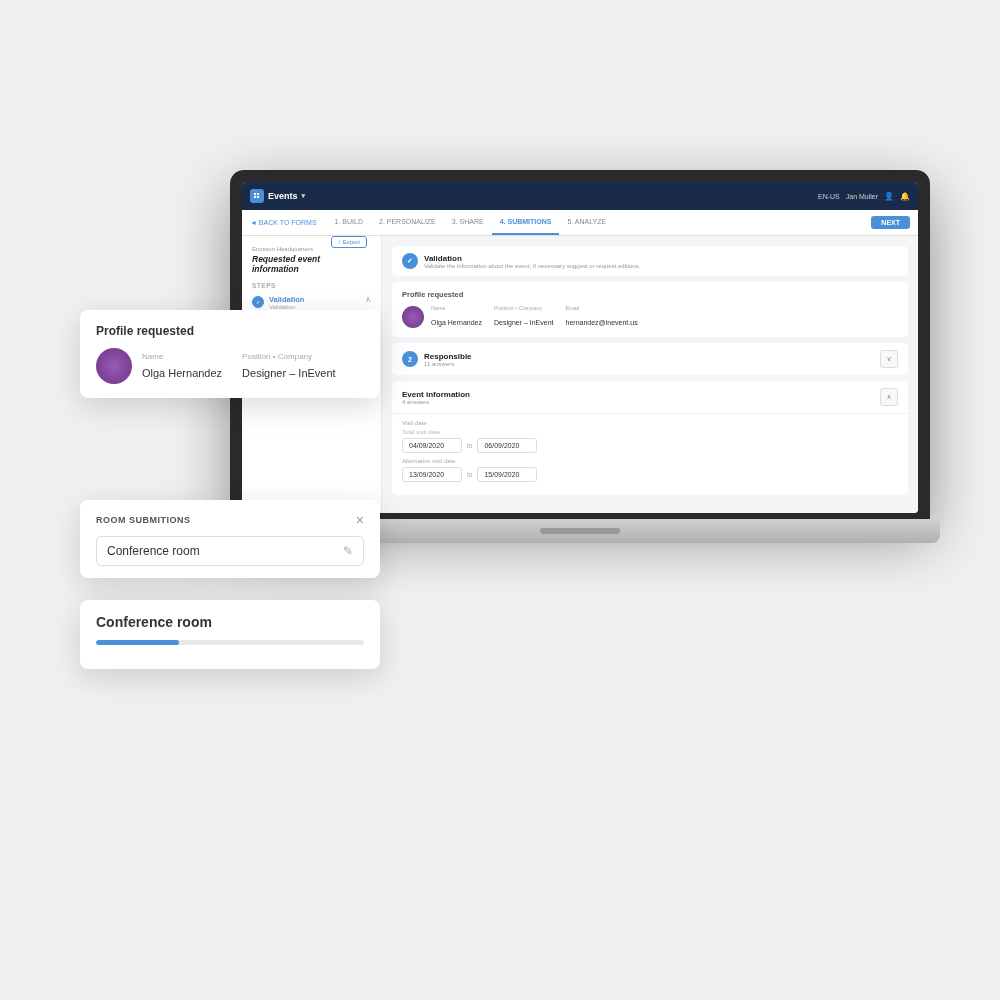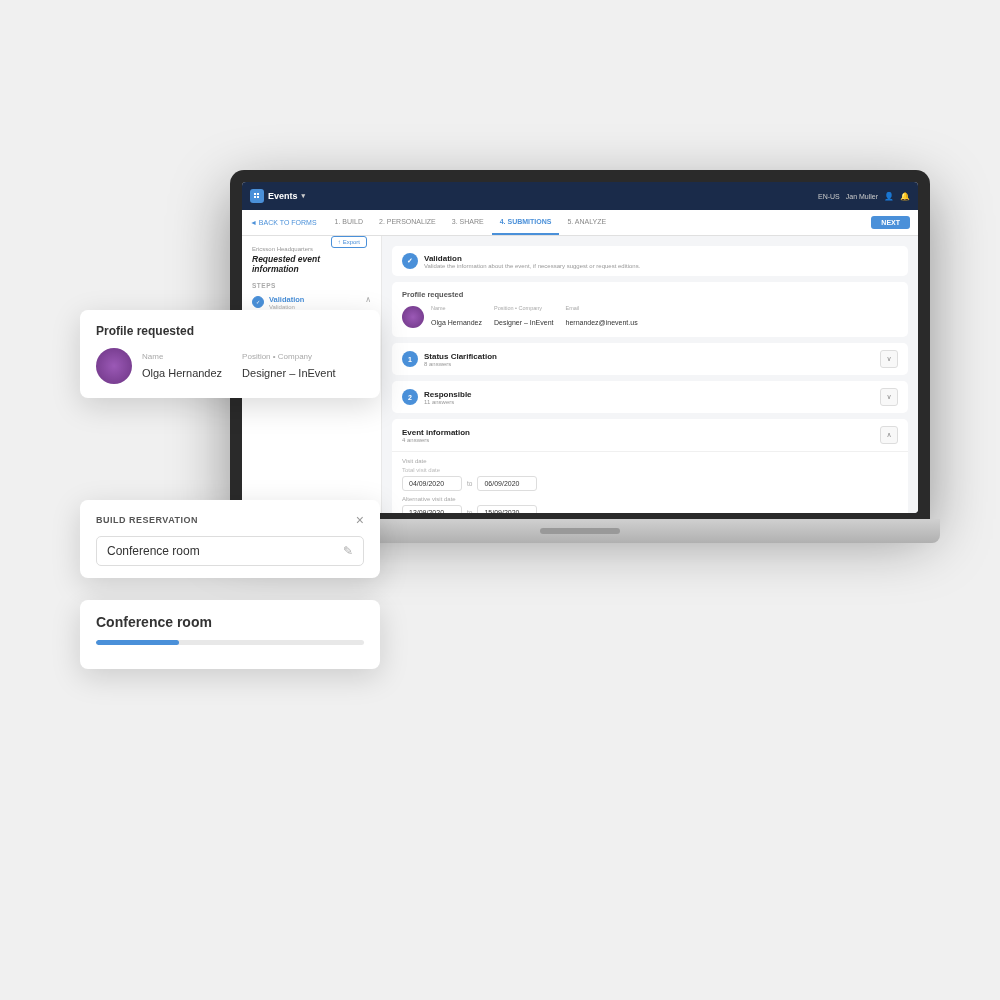--- a/index.html
+++ b/index.html
@@ -683,30 +683,20 @@
                     <span>Designer – InEvent</span>
                   </div>
                   <div class="profile-field">
                     <label>Email</label>
                     <span>hernandez@inevent.us</span>
                   </div>
                 </div>
               </div>
             </div>
 
-            <div class="section-card">
-              <div class="section-header">
-                <div class="section-icon">1</div>
-                <div>
-                  <div class="section-title">Status Clarification</div>
-                  <div style="font-size:6px;color:#999;">8 answers</div>
-                </div>
-                <div class="chevron-btn">∨</div>
-              </div>
-            </div>
 
             <div class="section-card">
               <div class="section-header">
                 <div class="section-icon">2</div>
                 <div>
                   <div class="section-title">Responsible</div>
                   <div style="font-size:6px;color:#999;">11 answers</div>
                 </div>
                 <div class="chevron-btn">∨</div>
               </div>
@@ -759,21 +749,21 @@
         <div class="float-field">
           <label>Position • Company</label>
           <span>Designer – InEvent</span>
         </div>
       </div>
     </div>
   </div>
 
   <div class="float-card float-room">
     <div class="float-room-header">
-      <span class="float-room-title">BUILD RESERVATION</span>
+      <span class="float-room-title">ROOM SUBMITIONS</span>
       <span style="color:#999;font-size:14px;cursor:pointer;">×</span>
     </div>
     <div class="float-room-input">
       <span>Conference room</span>
       <span style="color:#aaa;cursor:pointer;">✎</span>
     </div>
   </div>
 
   <div class="float-card float-stats">
     <div class="float-stats-title">Conference room</div>

